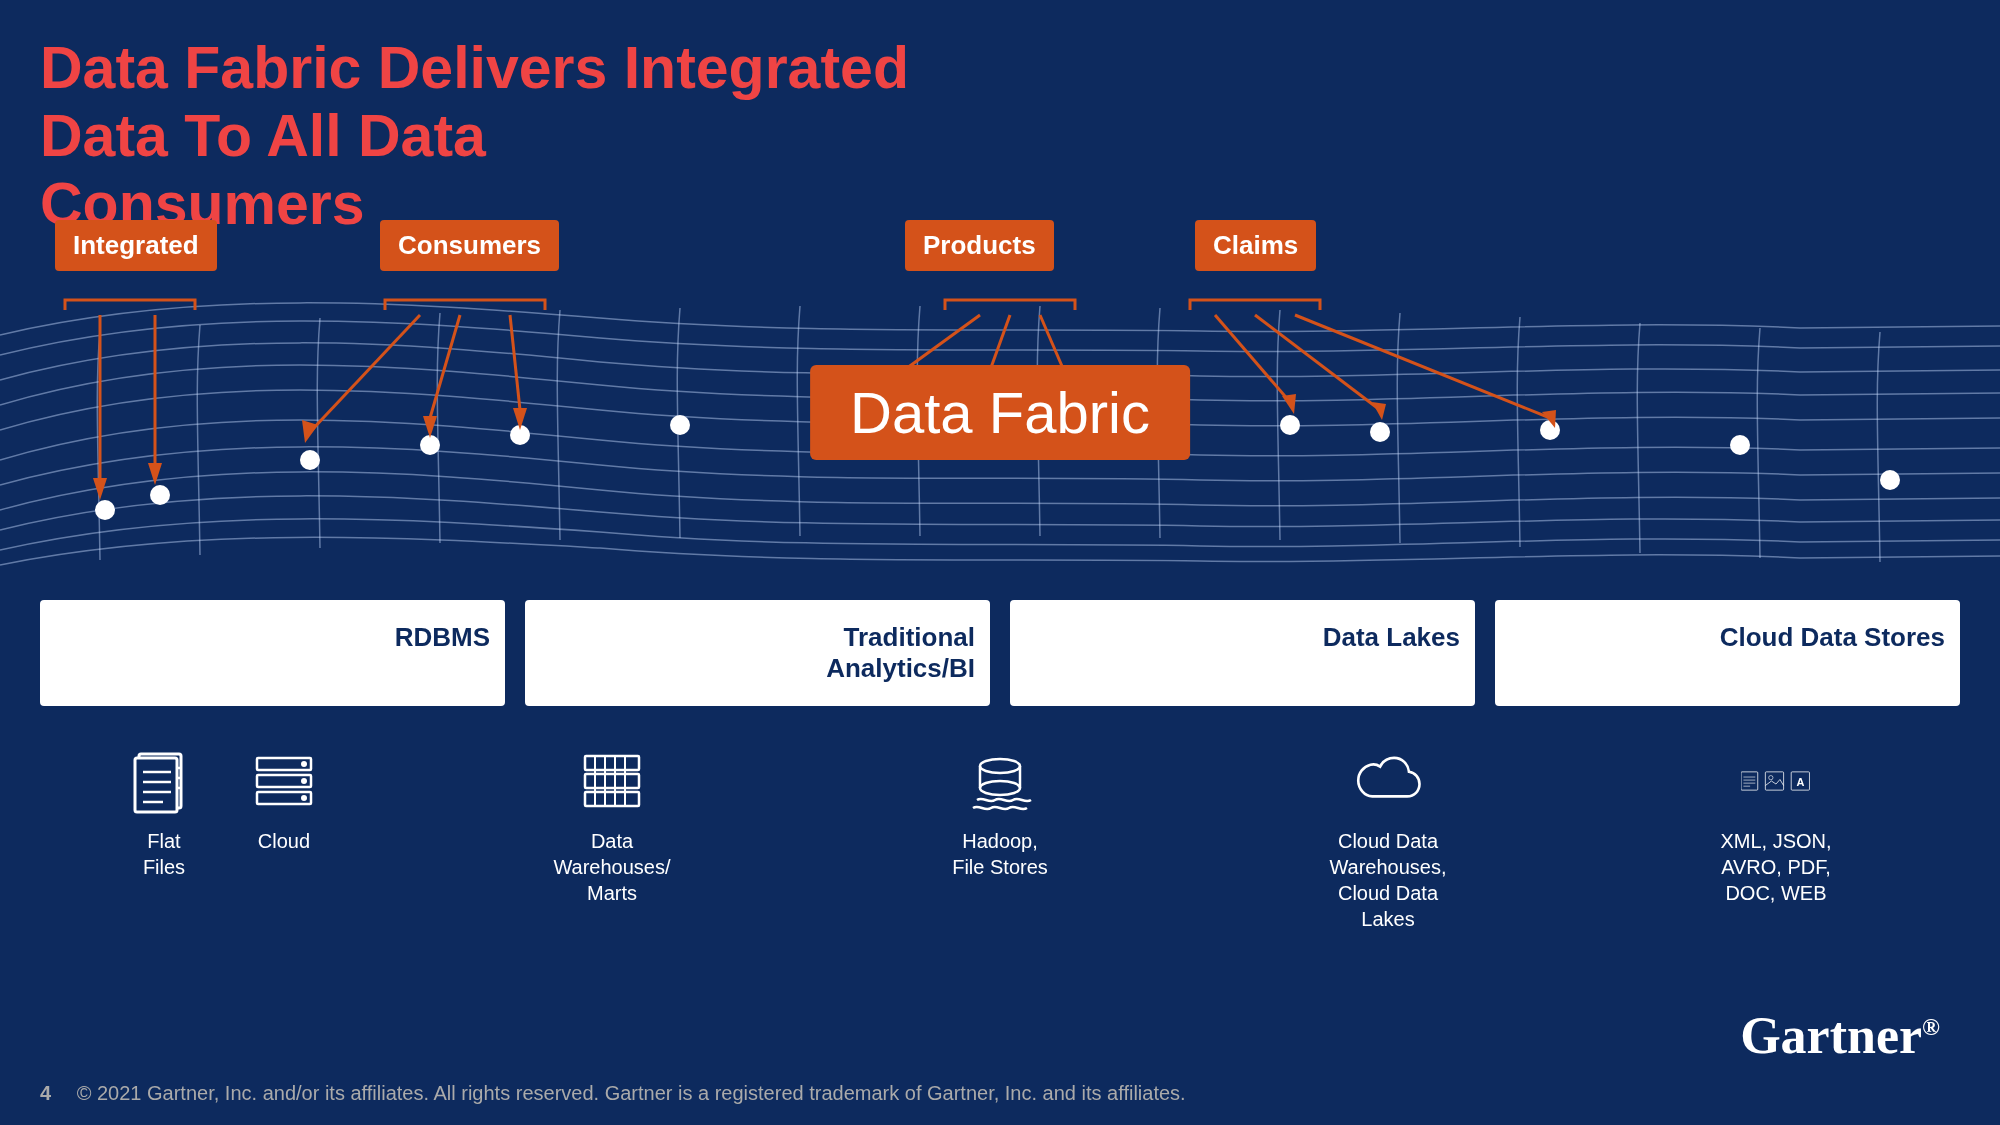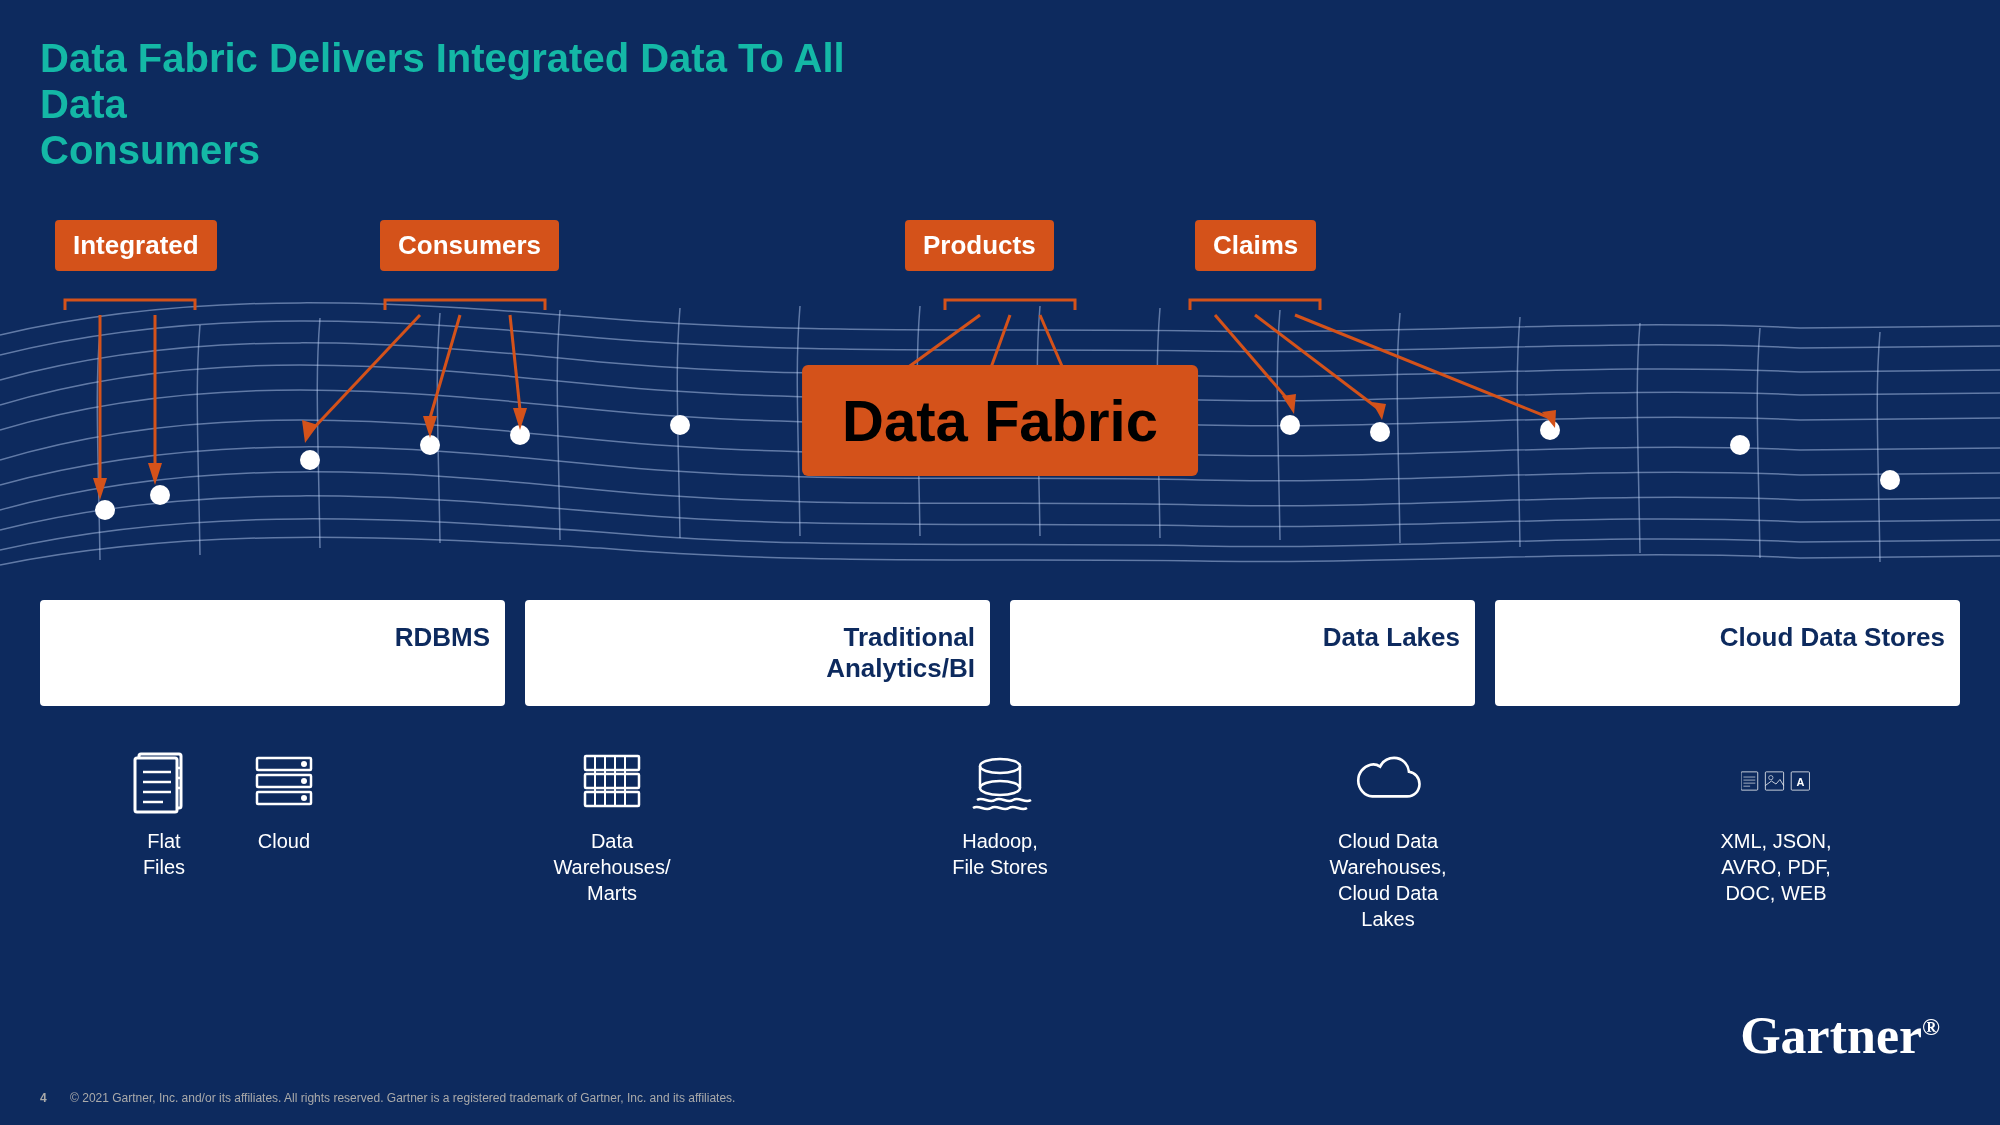--- a/index.html
+++ b/index.html
@@ -14,23 +14,23 @@
     }
 
     
     .title-section {
       position: absolute;
       top: 35px;
       left: 40px;
       width: 900px;
     }
     .title-text {
-      font-size: 40px;
+      font-size: 59px;
       font-weight: 900;
-      color: #14b8a6;
+      color: #ef4444;
       line-height: 1.15;
     }
 
     
     .fabric-area {
       position: absolute;
       top: 170px;
       left: 0;
       width: 2000px;
       height: 440px;
@@ -51,24 +51,24 @@
     .label-products  { top: 50px; left: 905px; }
     .label-claims    { top: 50px; left: 1195px; }
 
     
     .data-fabric-label {
       position: absolute;
       top: 195px;
       left: 50%;
       transform: translateX(-50%);
       background-color: #d4521a;
-      color: #000000;
+      color: #ffffff;
       font-size: 58px;
-      font-weight: 700;
-      padding: 22px 40px;
+      font-weight: 400;
+      padding: 14px 40px;
       border-radius: 6px;
       white-space: nowrap;
     }
 
     
     .fabric-svg {
       position: absolute;
       top: 0;
       left: 0;
       width: 2000px;
@@ -149,21 +149,21 @@
     .gartner-logo .reg {
       font-size: 24px;
       vertical-align: super;
     }
 
     
     .footer {
       position: absolute;
       bottom: 20px;
       left: 40px;
-      font-size: 12px;
+      font-size: 20px;
       color: #aaa;
     }
     .footer-num {
       display: inline-block;
       margin-right: 20px;
       font-weight: bold;
     }
   </style>
 </head>
 <body>

